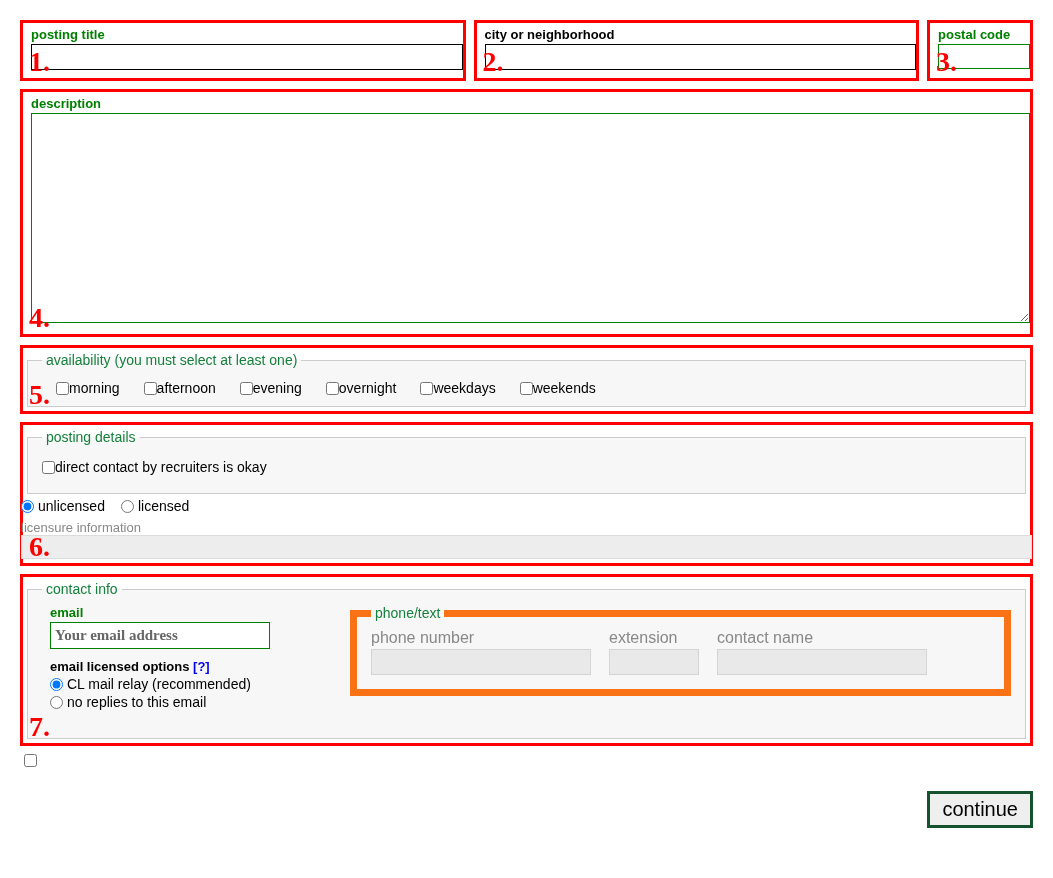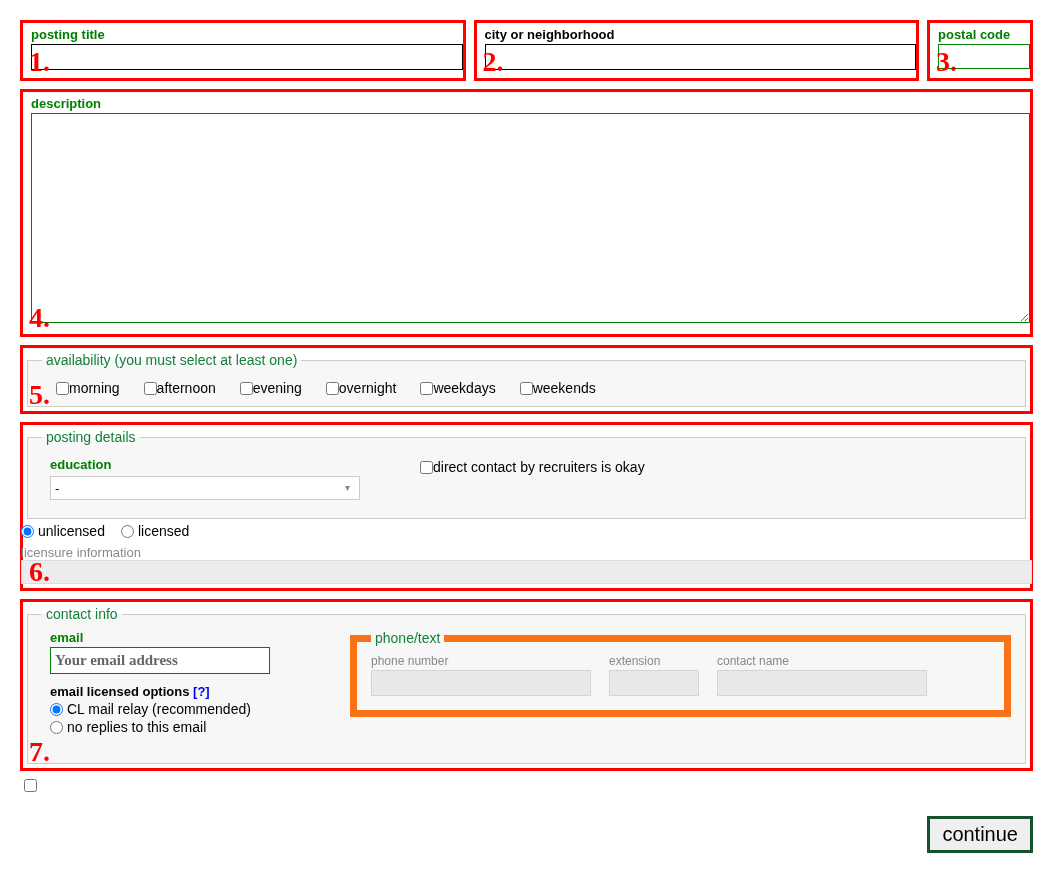--- a/index.html
+++ b/index.html
@@ -48,21 +48,21 @@
 .email-input::placeholder { color: #666; font-weight: bold; font-family: Georgia, serif; }
 .priv-label { font-weight: bold; font-size: 13px; margin-top: 10px; }
 .help-link { color: #0000ee; text-decoration: none; }
 .radio-col .radio-item { display: flex; align-items: center; gap: 4px; margin-top: 2px; }
 
 .phone-fieldset { flex: 1; border: 7px solid #f97316; background: transparent; padding: 8px 14px 14px 14px; }
 .phone-row1 { display: flex; gap: 24px; align-items: center; margin-bottom: 10px; }
 .phone-row1 .dis { color: #aaa; }
 .phone-row2 { display: flex; gap: 18px; }
 .phone-field { display: flex; flex-direction: column; }
-.phone-field label { color: #888; font-size: 12px; margin-bottom: 2px; }
+.phone-field label { color: #888; font-size: 16px; margin-bottom: 2px; }
 .phone-field input { background: #e9e9e9; border: 1px solid #d4d4d4; height: 26px; padding: 2px 4px; }
 .pf1 input { width: 220px; }
 .pf2 input { width: 90px; }
 .pf3 input { width: 210px; }
 
 .ok-row { margin: 8px 0 0 4px; display: flex; align-items: center; gap: 6px; }
 .continue-row { text-align: right; margin-top: 24px; }
 .continue-btn { font-size: 20px; padding: 4px 12px; background: #efefef; border: 3px solid #14532d; cursor: pointer; font-family: Arial; }
 </style>
 </head>
@@ -127,29 +127,20 @@
     </fieldset>
     <span class="redum">5.</span>
   </div>
 </div>
 
 <div class="row">
   <div class="box box-posting" style="padding:4px;">
     <fieldset>
       <legend>posting details</legend>
       <div class="posting-inner">
-        <div class="edu-group">
-          <span class="label-green">education</span>
-          <div class="edu-wrap">
-            <select class="edu-select">
-              <option>-</option>
-            </select>
-            <span class="edu-caret">▾</span>
-          </div>
-        </div>
         <label class="check-item" style="margin-top:2px;">
           <input type="checkbox" style="">
           <span>direct contact by recruiters is okay</span>
         </label>
       </div>
     </fieldset>
     <div class="license-row">
       <label class="radio-item">
           <input type="radio" name="lic" checked="" style="">
           <span>unlicensed</span>

